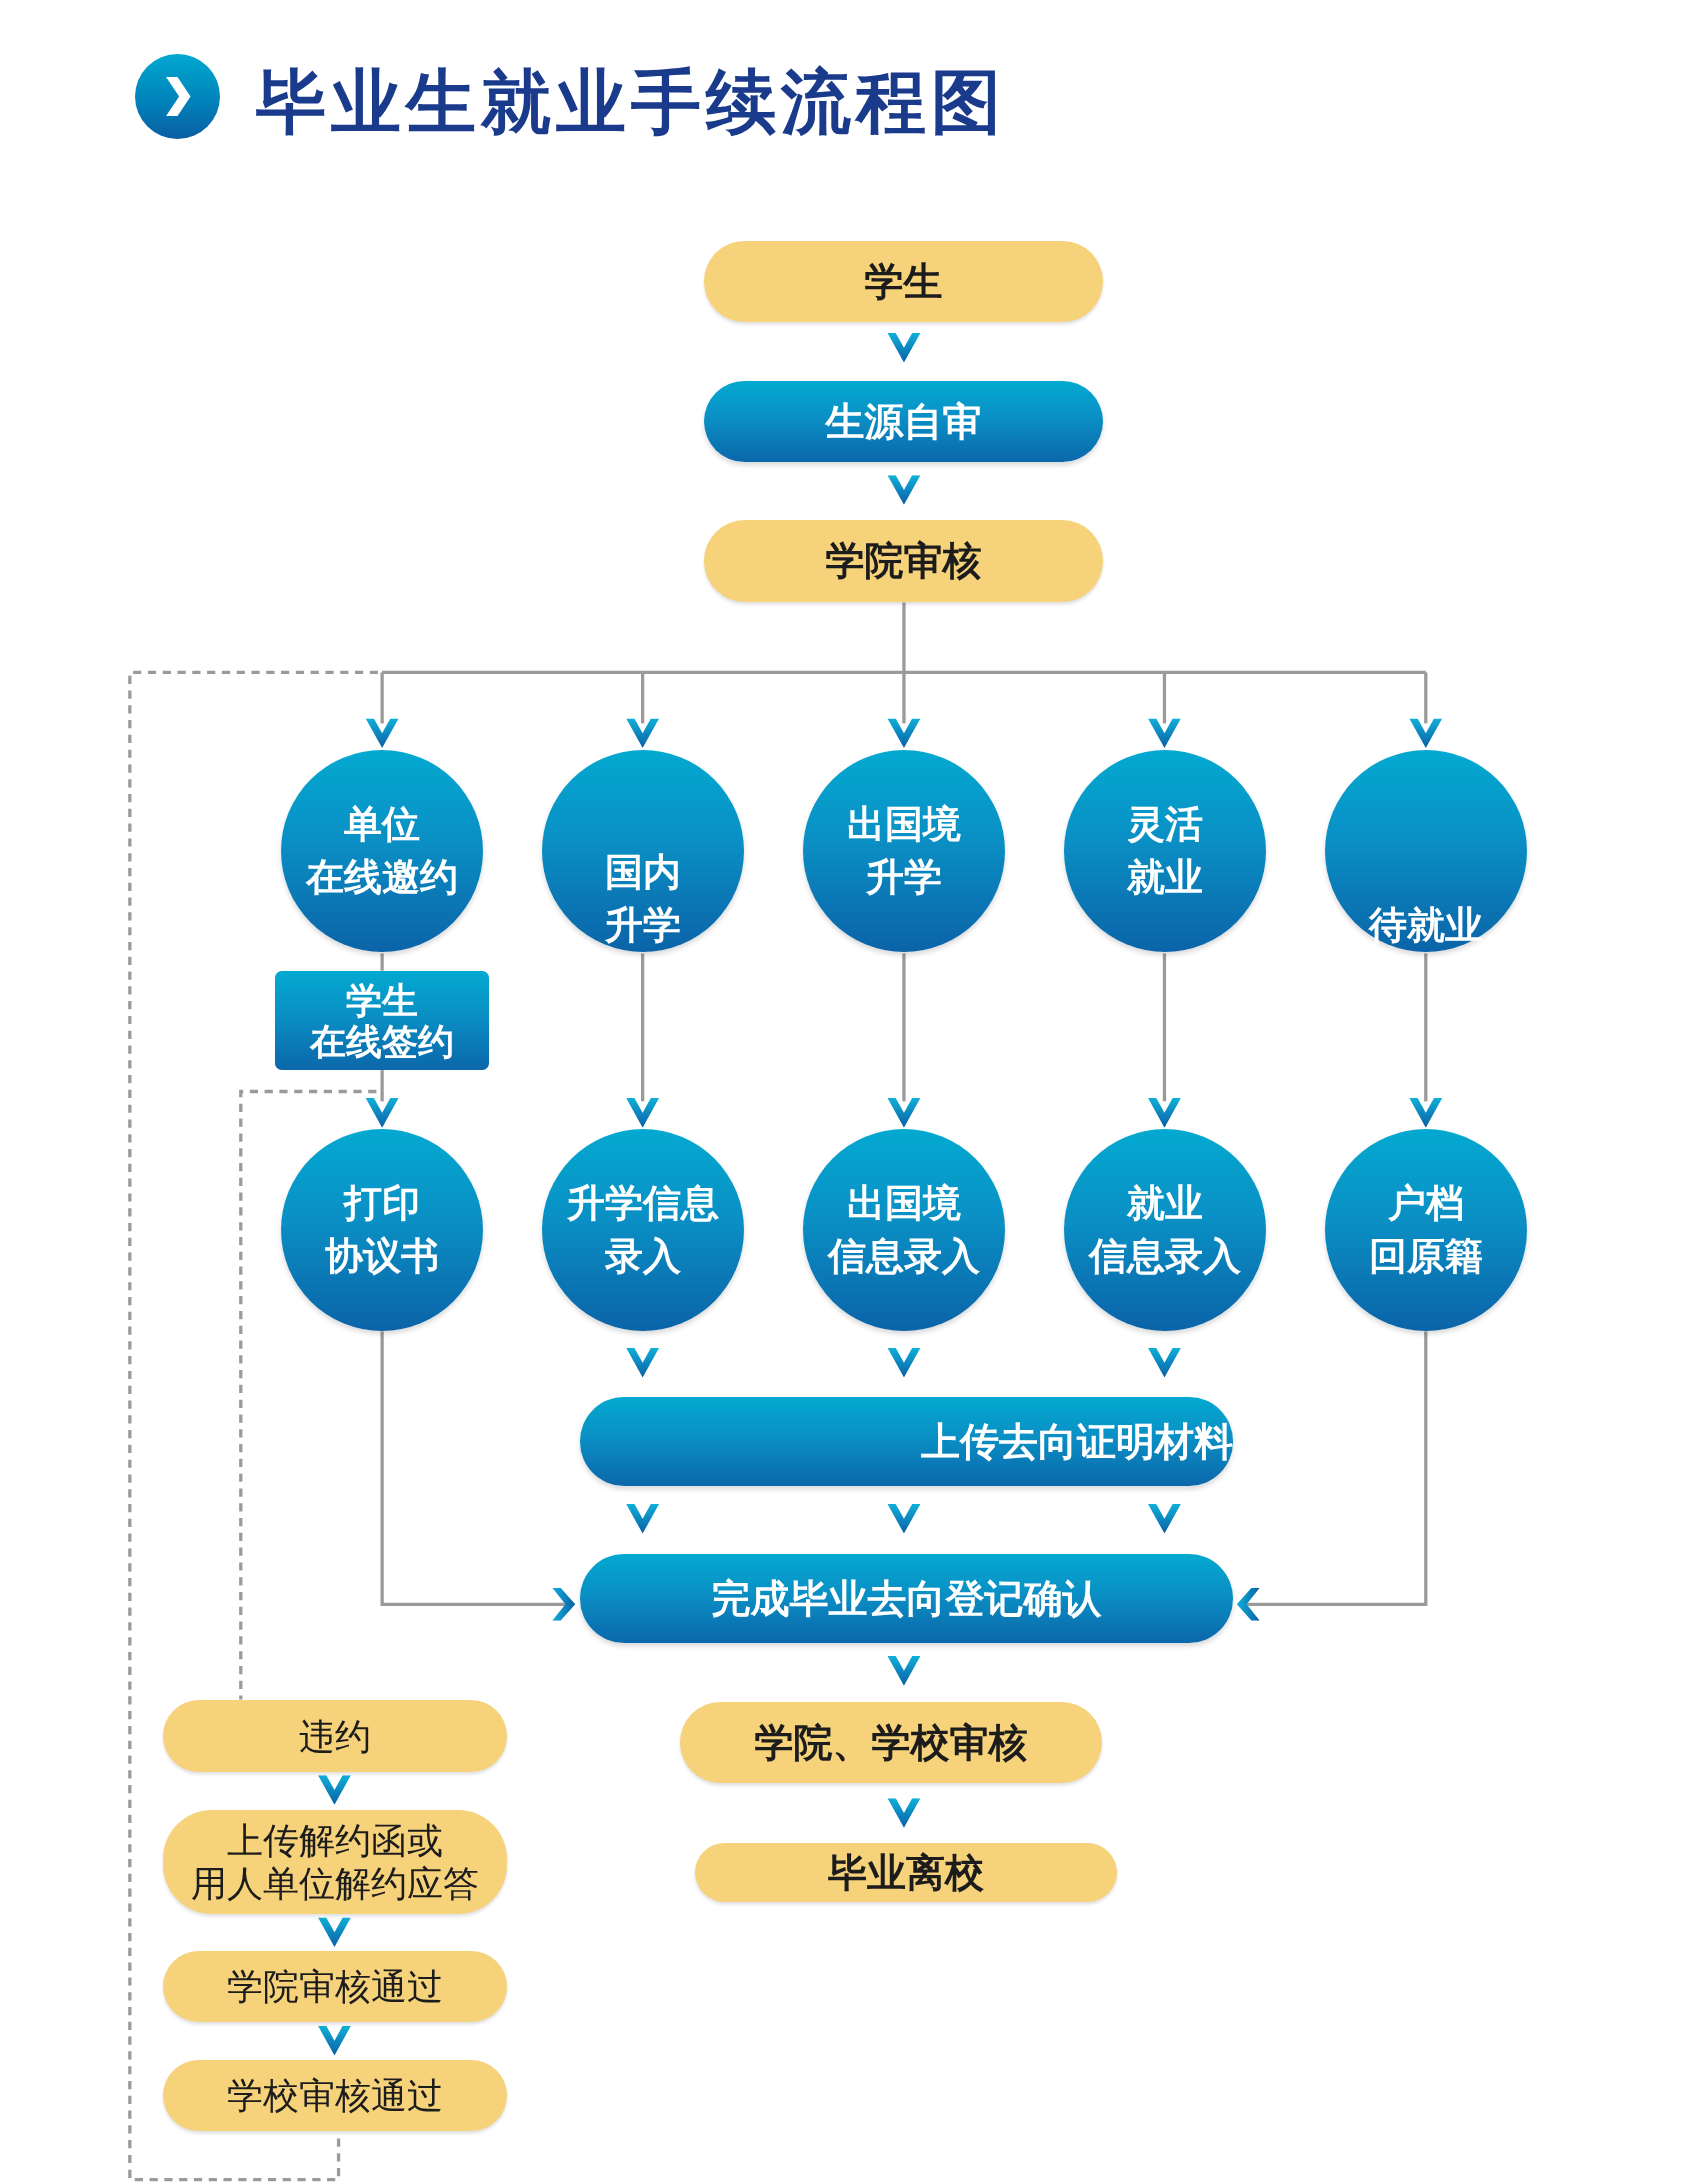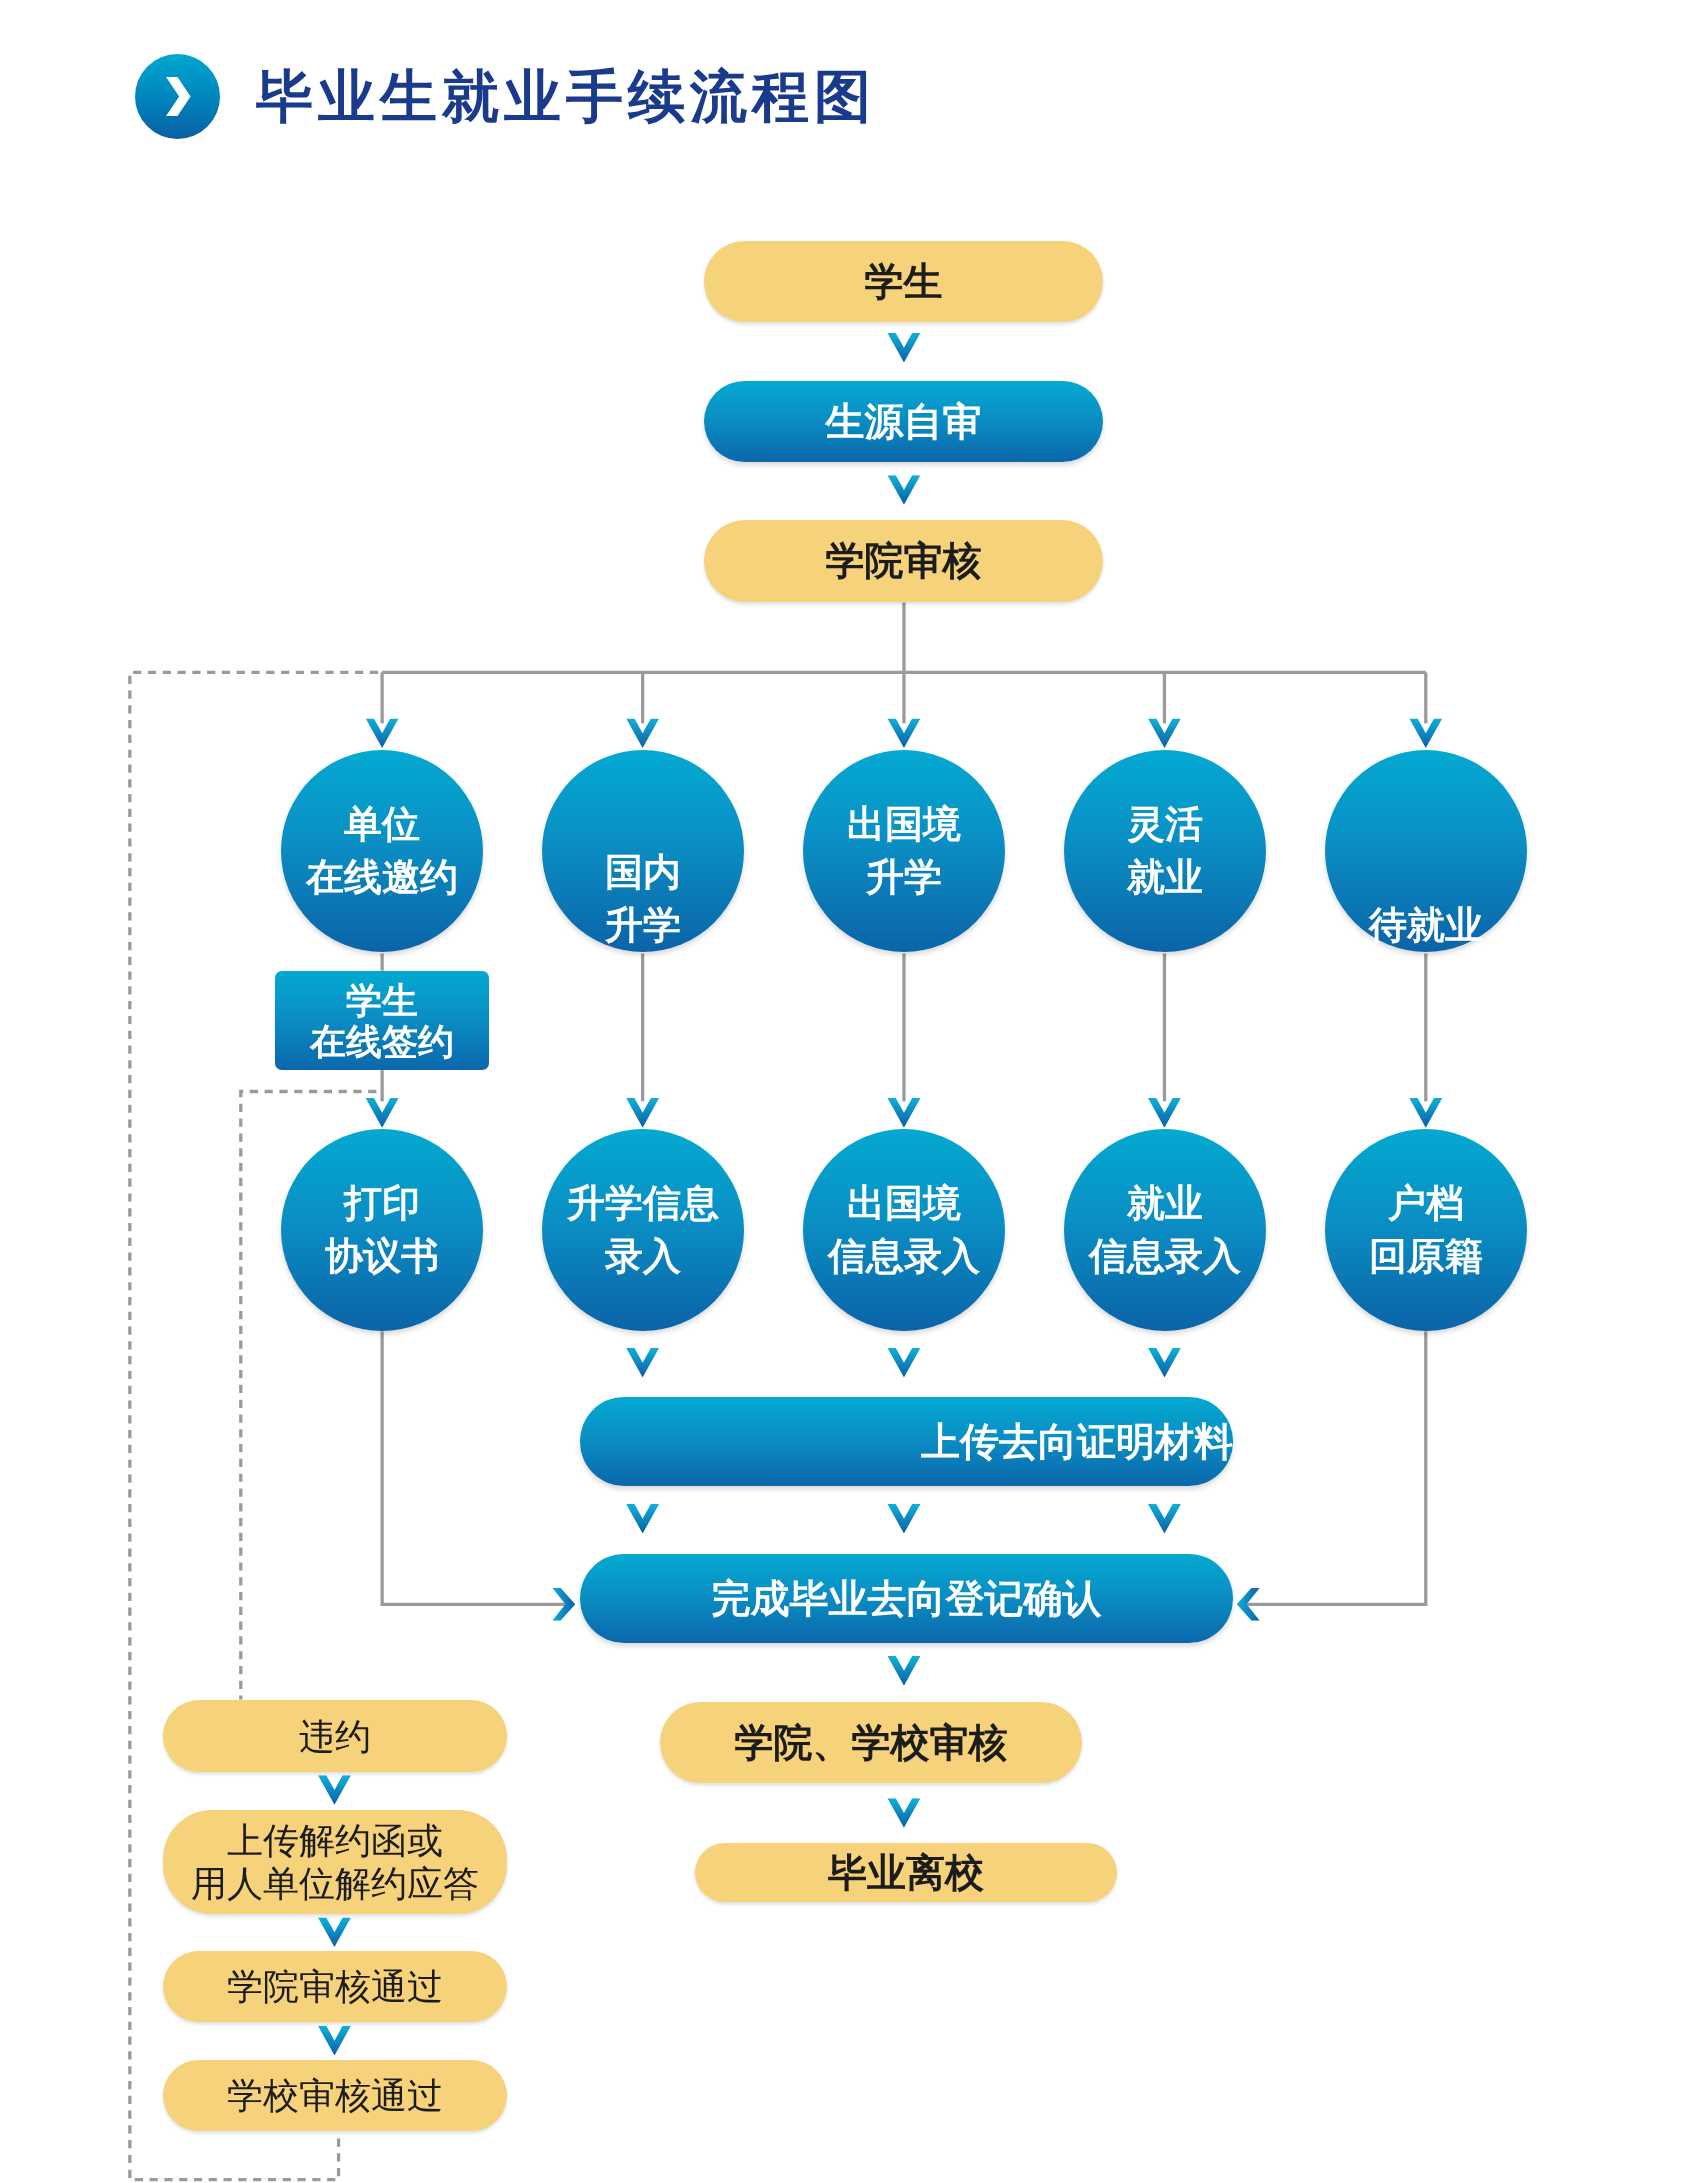--- a/index.html
+++ b/index.html
@@ -3,21 +3,21 @@
 <meta charset="utf-8">
 <style>
   html, body { margin:0; padding:0; background:#ffffff; }
   body { width:1683px; height:2183px; position:relative; overflow:hidden;
          font-family:"DejaVu Sans","Liberation Sans",sans-serif; }
   .abs { position:absolute; }
   #wires { position:absolute; left:0; top:0; width:1683px; height:2183px; }
   .title-badge { left:135px; top:54px; width:85px; height:85px; border-radius:50%;
     background:linear-gradient(180deg,#00a8d0 0%,#0083bb 55%,#0a5fa3 100%); }
   .title-badge svg { position:absolute; left:0; top:0; }
-  .title { left:256px; top:43px; height:107px; line-height:107px; font-size:57px; font-weight:bold;
+  .title { left:256px; top:49px; height:107px; line-height:107px; font-size:70px; font-weight:bold;
     color:#1a3a8c; letter-spacing:5px; white-space:nowrap; }
   .pill { display:flex; align-items:center; justify-content:center; text-align:center;
     border-radius:49px; box-sizing:border-box; }
   .yellow { background:#f6d27a; color:#1c1c1c; box-shadow:0 2.5px 3.3px rgba(0,0,0,0.12); }
   .blue { background:linear-gradient(180deg,#03a9d1 0%,#0a8fc4 45%,#0b67ab 100%); color:#ffffff;
     box-shadow:0 3.3px 5px rgba(0,0,0,0.15); }
   .circle { border-radius:50%; display:flex; align-items:center; justify-content:center; text-align:center;
     background:linear-gradient(180deg,#03a9d1 0%,#0a8fc4 45%,#0b63a8 100%); color:#fff;
     font-size:38px; line-height:53px; font-weight:bold; box-shadow:0 3.3px 5px rgba(0,0,0,0.15); }
   .circle span { display:block; }
@@ -187,21 +187,21 @@
       <span>回原籍</span>
     </div>
 </div>
 
 <div class="abs pill blue t-lg" style="left:580px;top:1397px;width:653px;height:89px;border-radius:44px;justify-content:flex-end;">
   <span>上传去向证明材料</span>
 </div>
 <div class="abs pill blue t-lg" style="left:580px;top:1554px;width:653px;height:89px;border-radius:44px;">
   <span>完成毕业去向登记确认</span>
 </div>
-<div class="abs pill yellow t-lg" style="left:660px;top:1702px;width:422px;height:81px;">
+<div class="abs pill yellow t-lg" style="left:680px;top:1702px;width:422px;height:81px;">
   <span>学院、学校审核</span>
 </div>
 <div class="abs pill yellow t-lg" style="left:695px;top:1843px;width:422px;height:59px;">
   <span>毕业离校</span>
 </div>
 
 <div class="abs pill yellow t-md" style="left:163px;top:1700px;width:344px;height:72px;">
   <span>违约</span>
 </div>
 <div class="abs pill yellow t-md" style="left:163px;top:1810px;width:344px;height:104px;flex-direction:column;">

